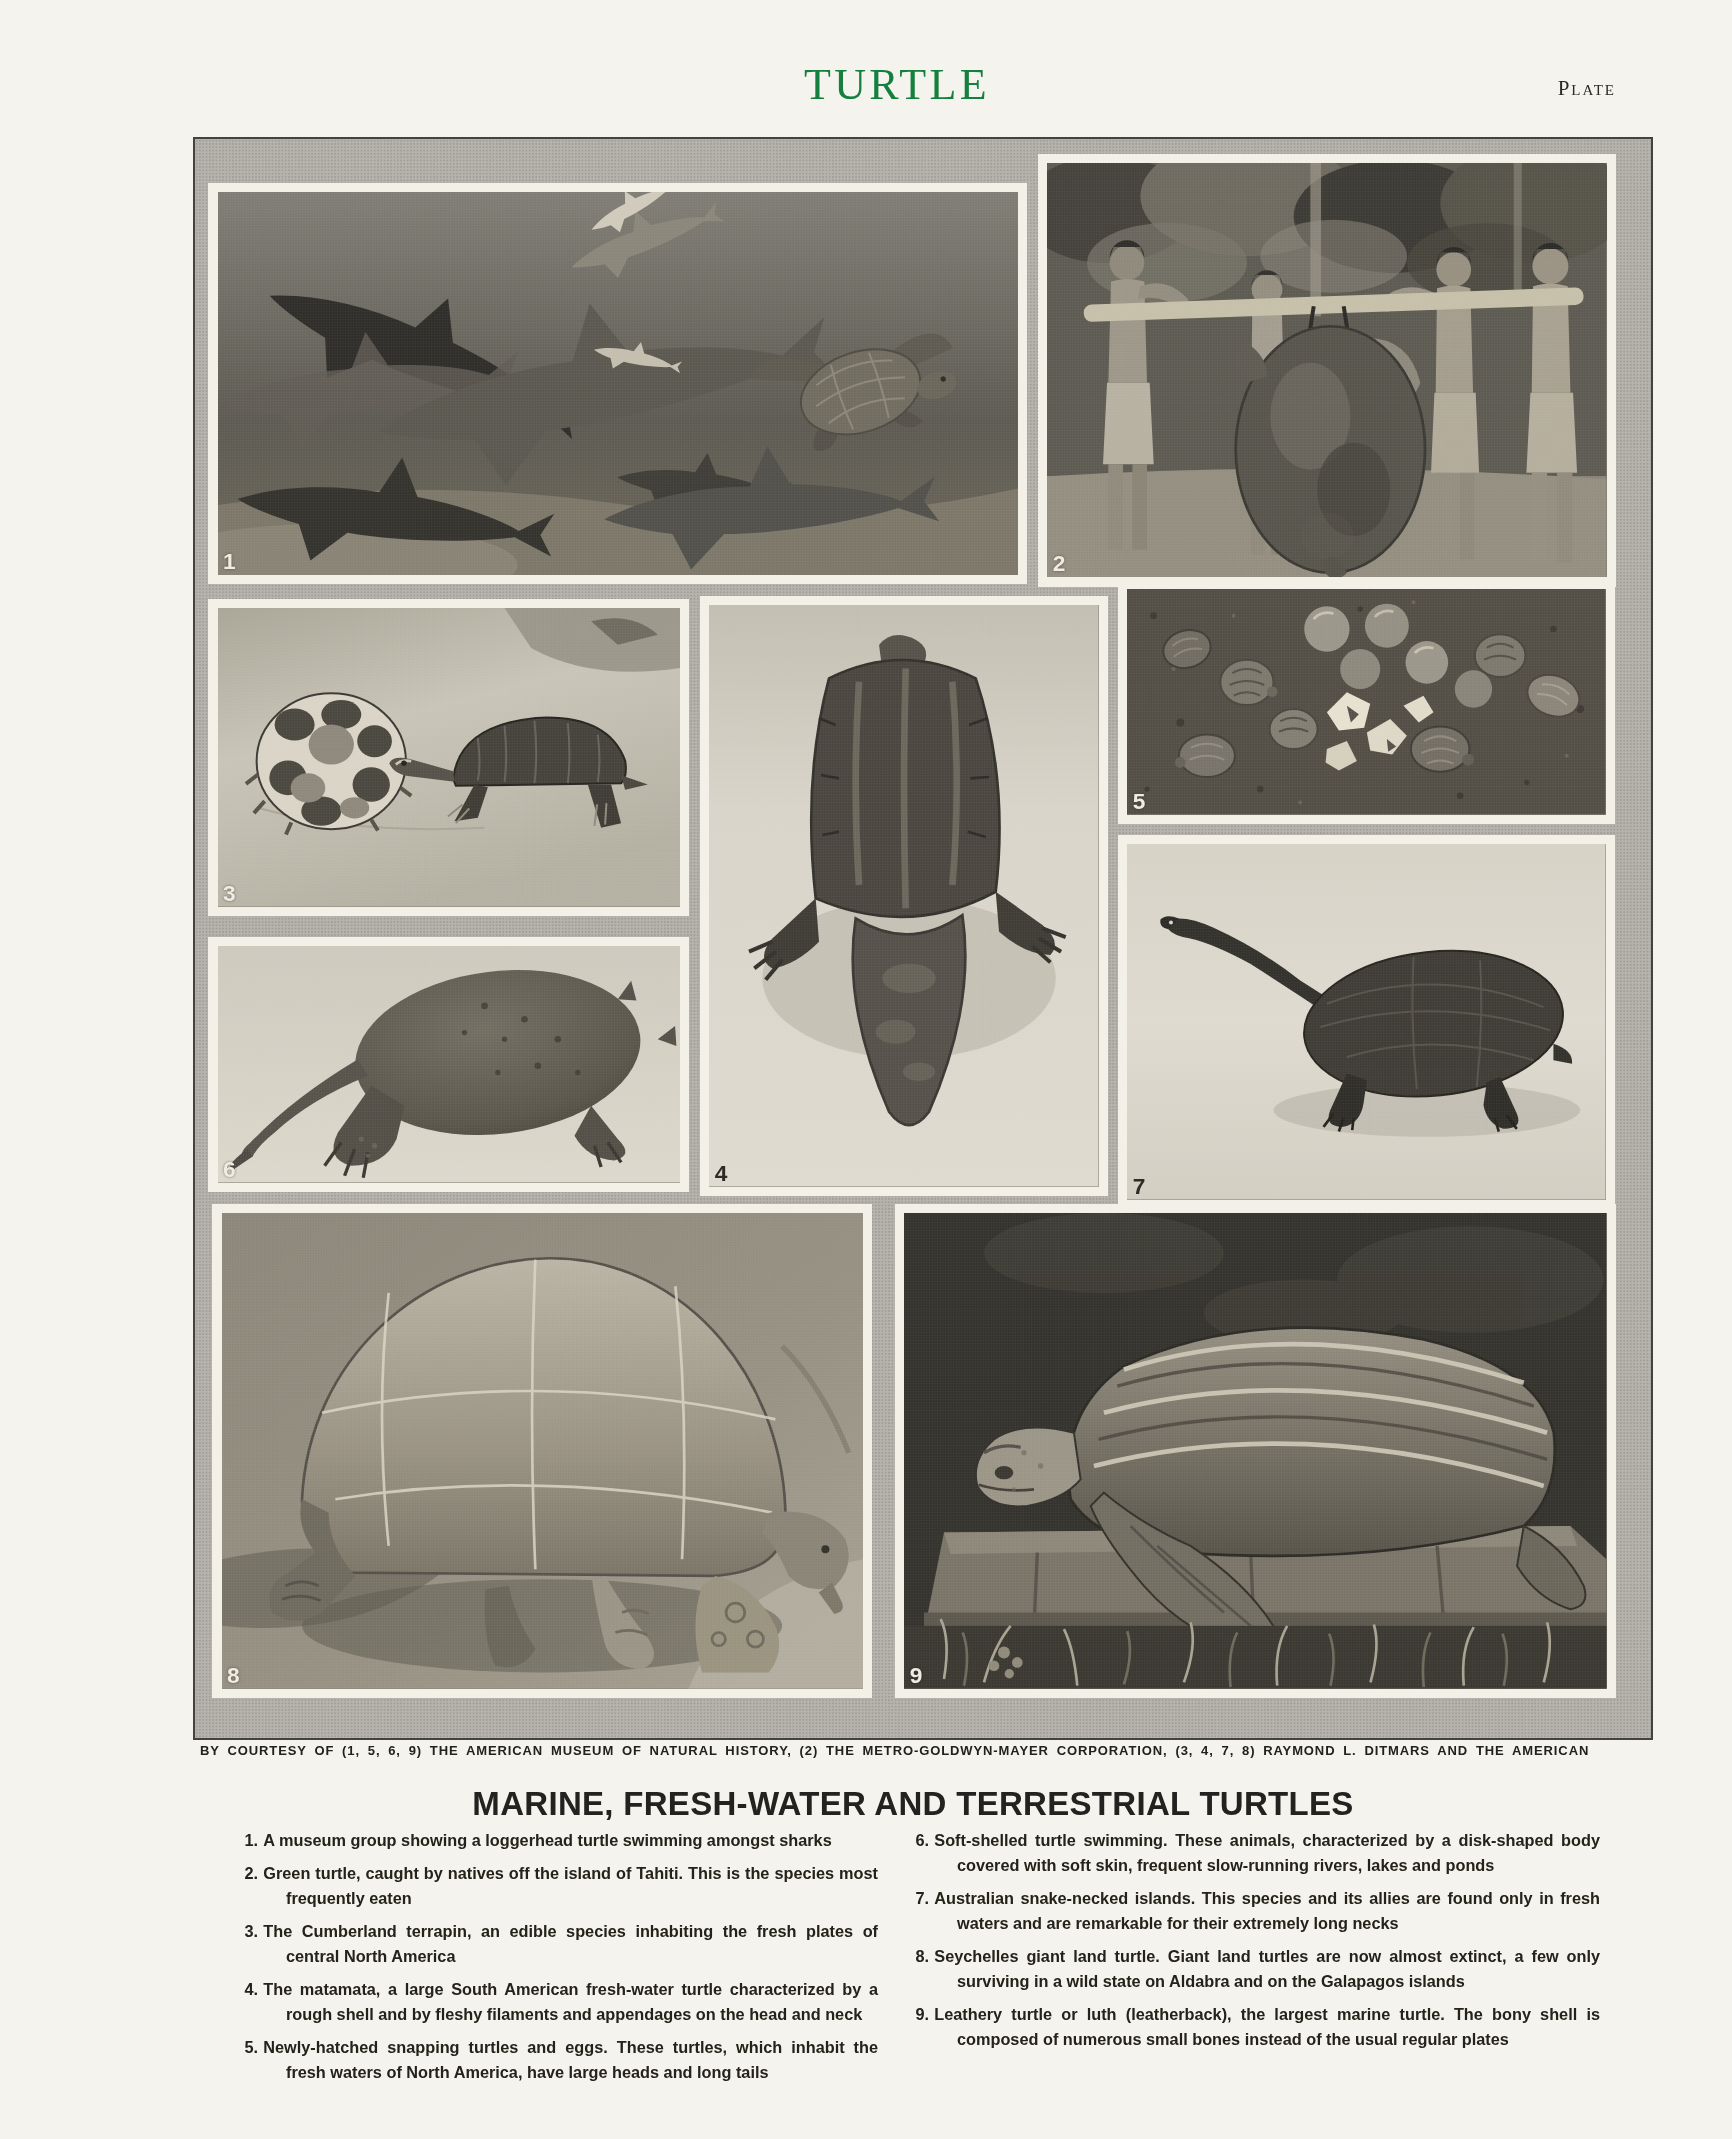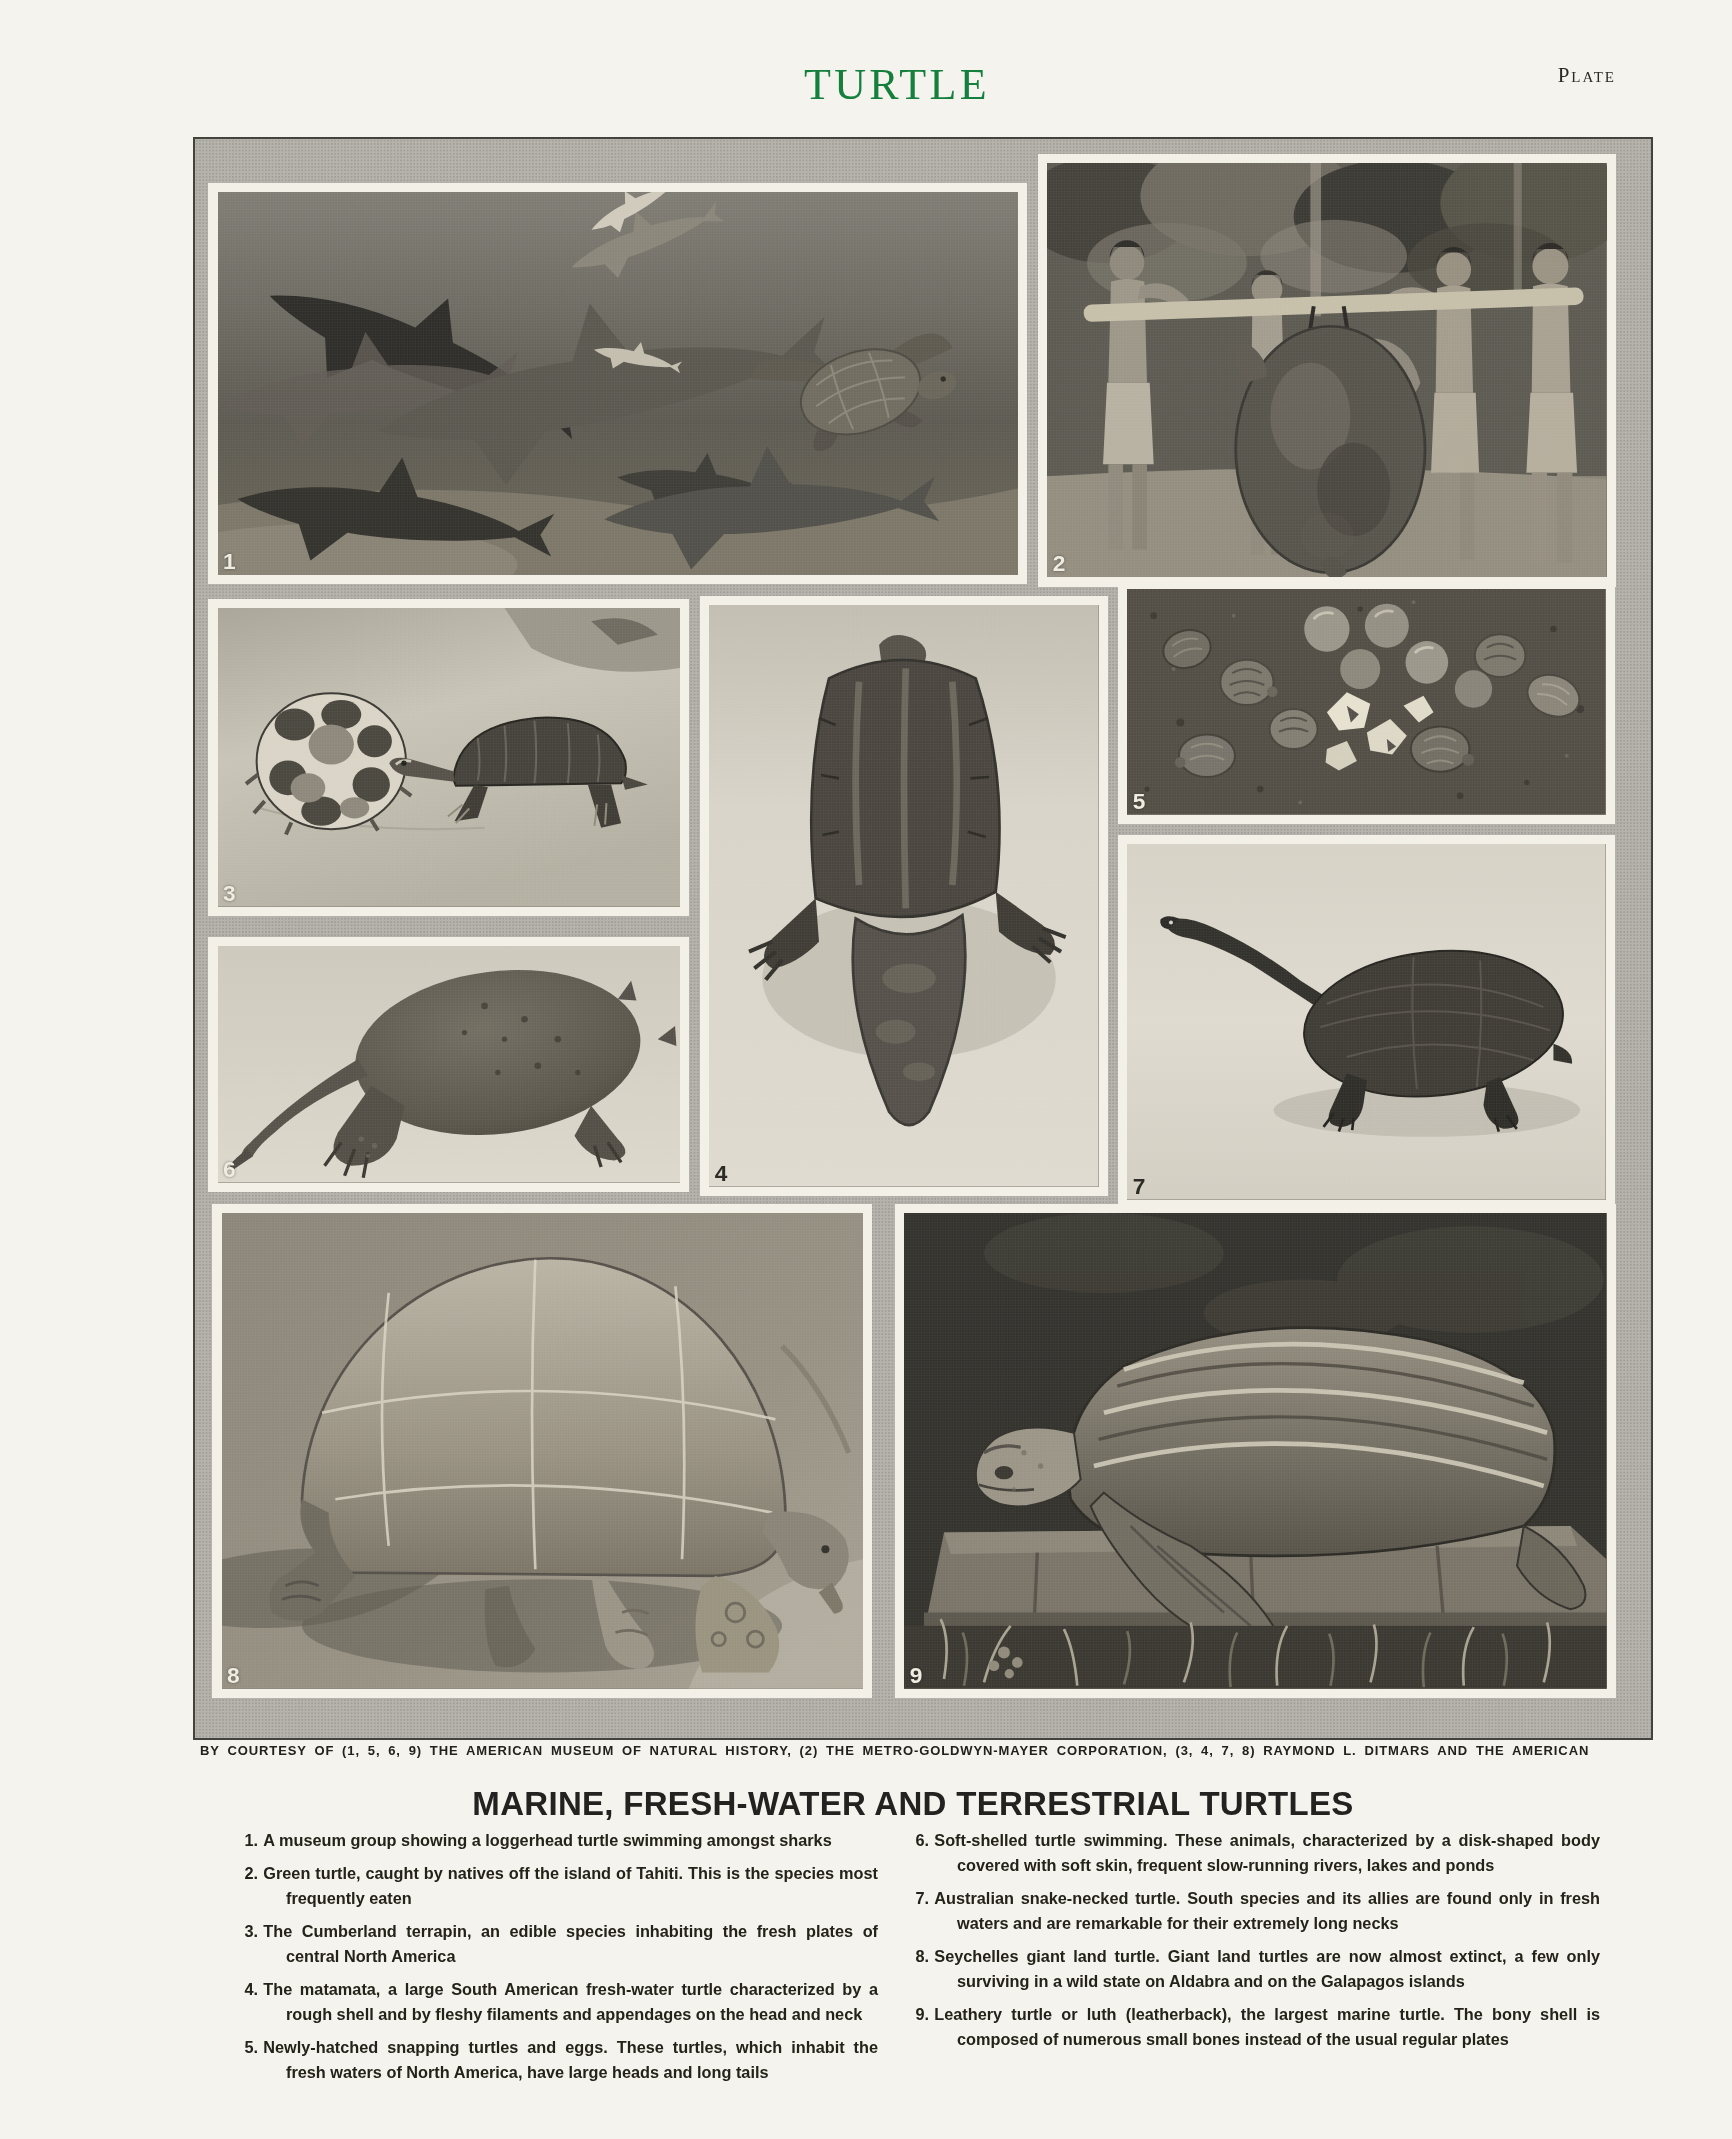--- a/index.html
+++ b/index.html
@@ -11,21 +11,21 @@
     overflow:hidden;
   }
   .page-title{
     position:absolute;left:64px;top:59px;width:1666px;
     text-align:center;
     font-family:"Liberation Serif", serif;
     font-size:44px;letter-spacing:3.3px;color:#15803d;
     font-weight:normal;
   }
   .plate-label{
-    position:absolute;left:1466px;top:63px;width:150px;
+    position:absolute;left:1466px;top:76px;width:150px;
     text-align:right;
     font-family:"Liberation Serif", serif;
     font-variant:small-caps;
     font-size:21px;letter-spacing:2px;color:#2b2923;
   }
   .plate{
     position:absolute;left:193px;top:137px;width:1456px;height:1599px;
     background-color:#b6b3ac;
     background-image:radial-gradient(rgba(45,43,38,0.16) 0.7px, rgba(0,0,0,0) 1.1px);
     background-size:3.3px 3.3px;
@@ -613,21 +613,21 @@
   </div>
 </div>
 
 <div class="caption-col right">
   <div class="cap-item">
     <span class="cap-num">6.</span>
     <span class="cap-body">Soft-shelled turtle swimming. These animals, characterized by a disk-shaped body covered with soft skin, frequent slow-running rivers, lakes and ponds</span>
   </div>
   <div class="cap-item">
     <span class="cap-num">7.</span>
-    <span class="cap-body">Australian snake-necked turtle. South species and its allies are found only in fresh waters and are remarkable for their extremely long necks</span>
+    <span class="cap-body">Australian snake-necked islands. This species and its allies are found only in fresh waters and are remarkable for their extremely long necks</span>
   </div>
   <div class="cap-item">
     <span class="cap-num">8.</span>
     <span class="cap-body">Seychelles giant land turtle. Giant land turtles are now almost extinct, a few only surviving in a wild state on Aldabra and on the Galapagos islands</span>
   </div>
   <div class="cap-item">
     <span class="cap-num">9.</span>
     <span class="cap-body">Leathery turtle or luth (leatherback), the largest marine turtle. The bony shell is composed of numerous small bones instead of the usual regular plates</span>
   </div>
 </div>

